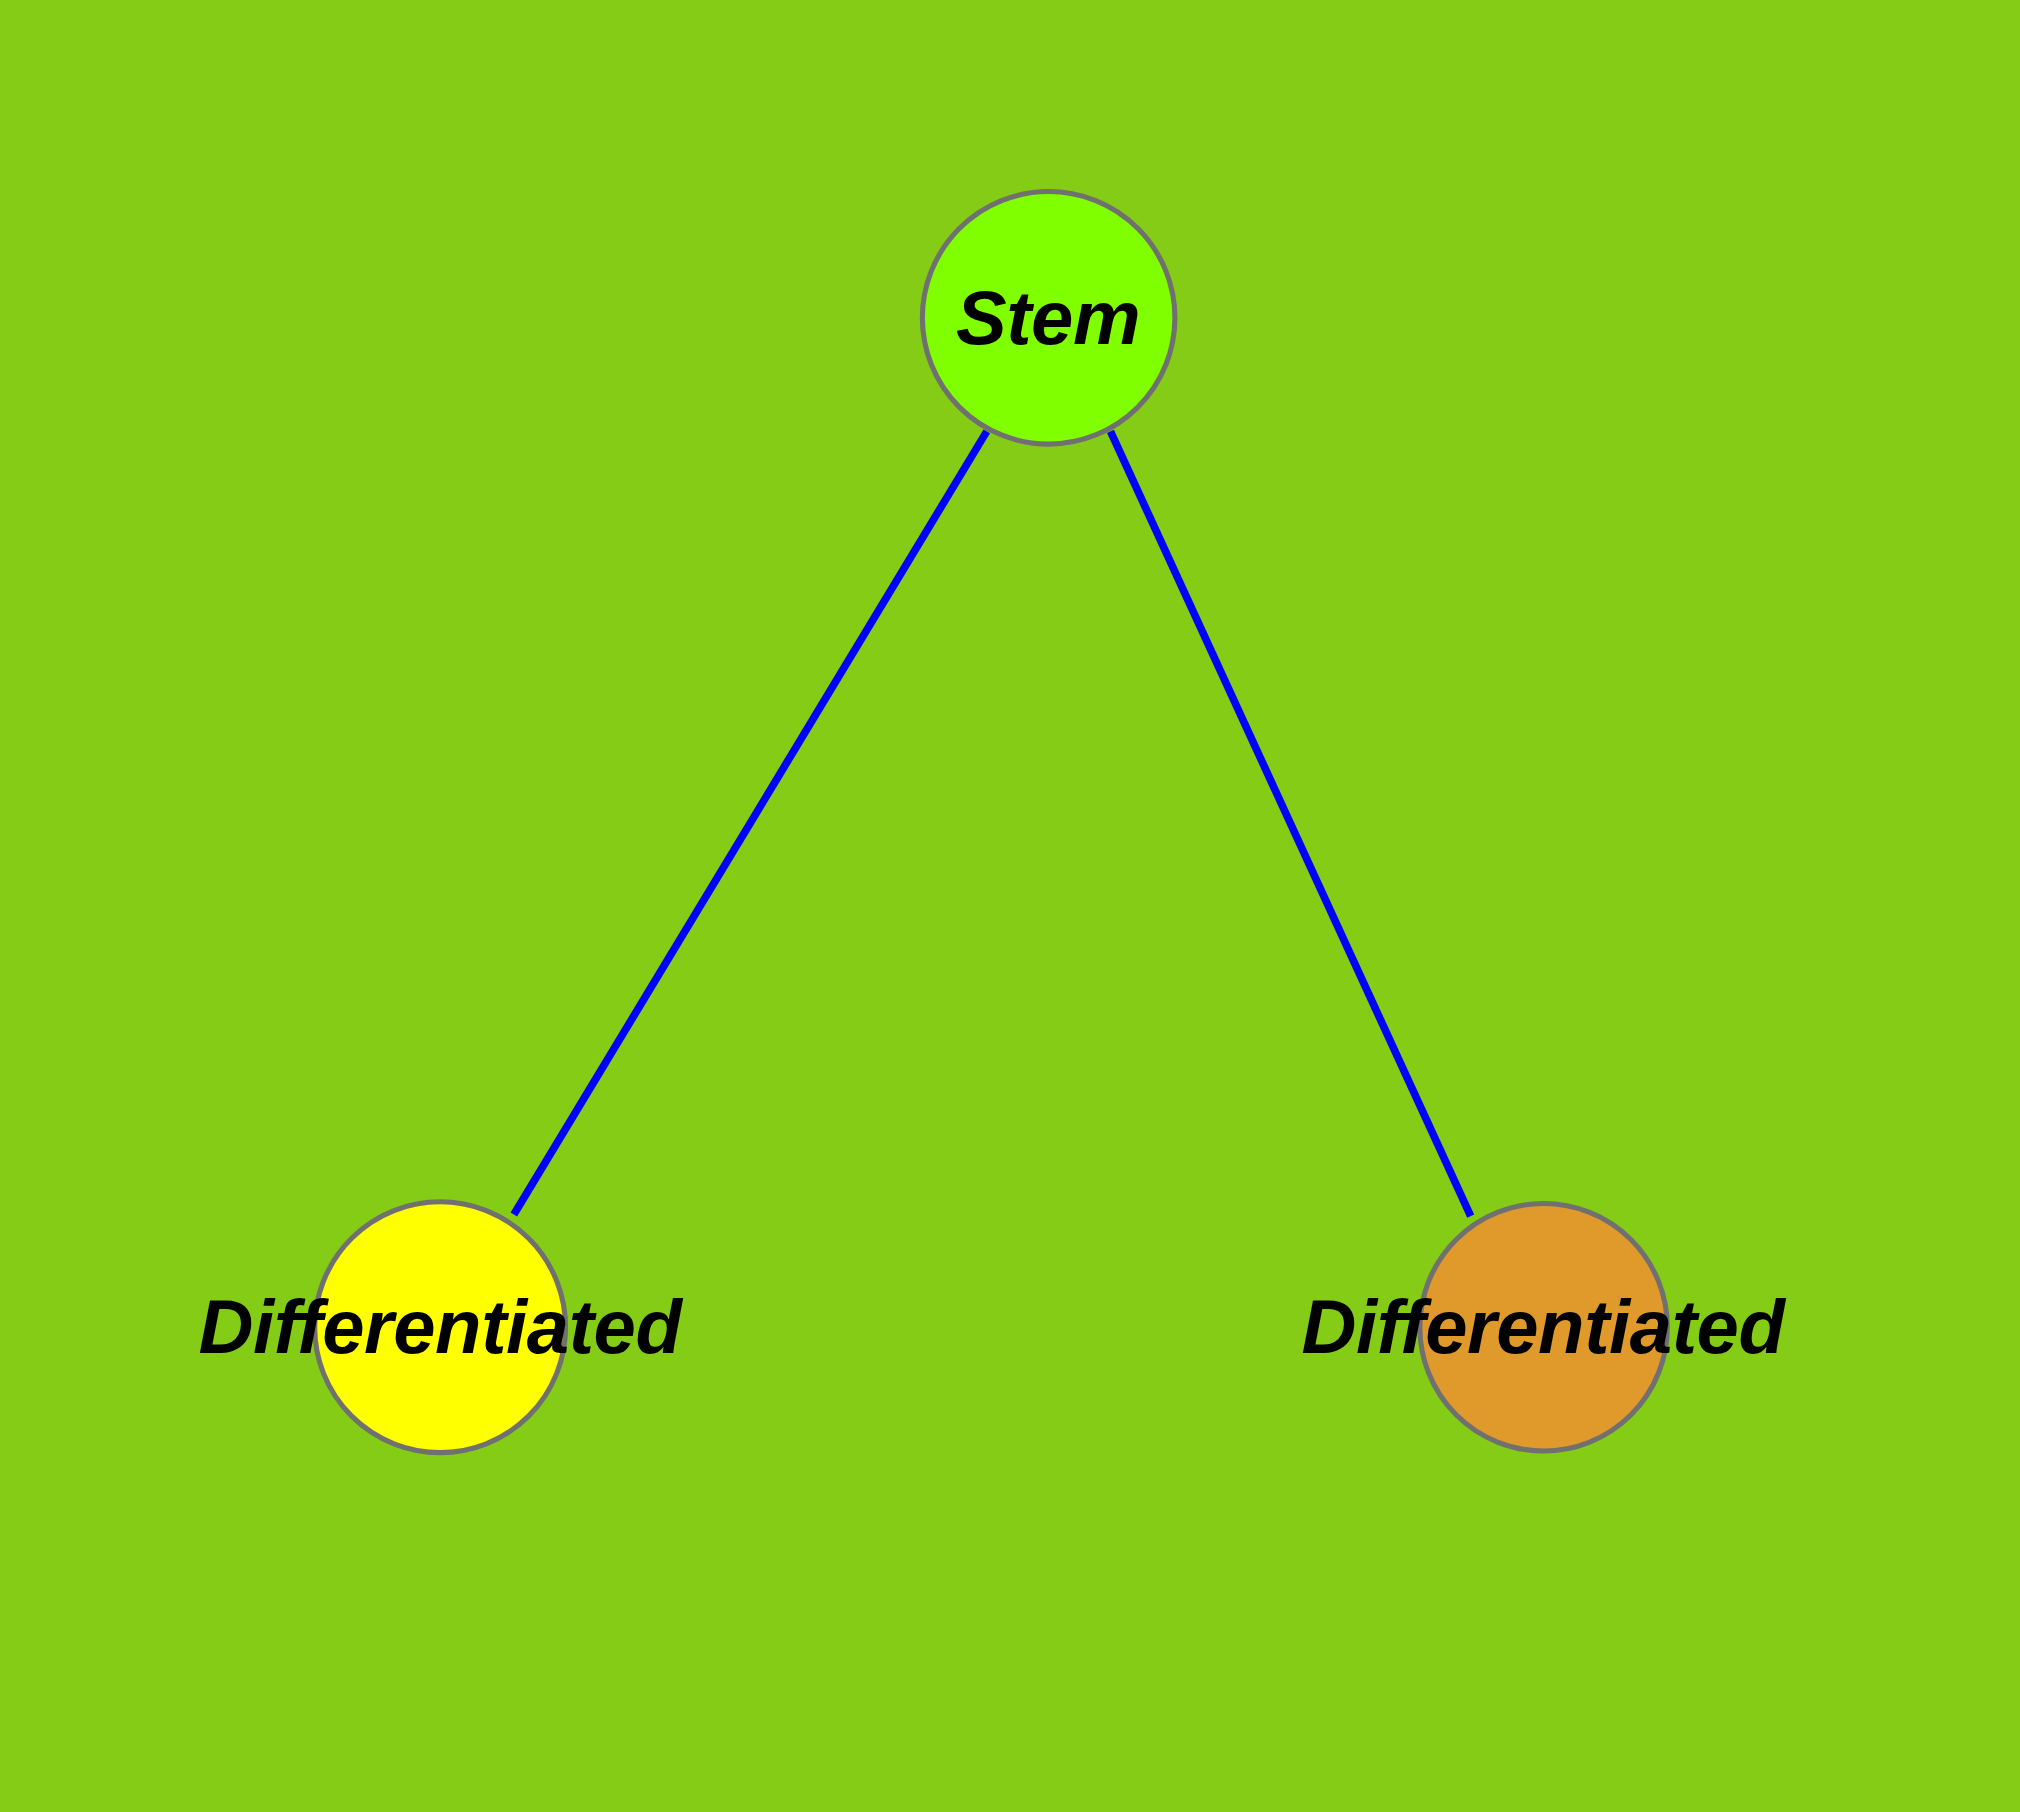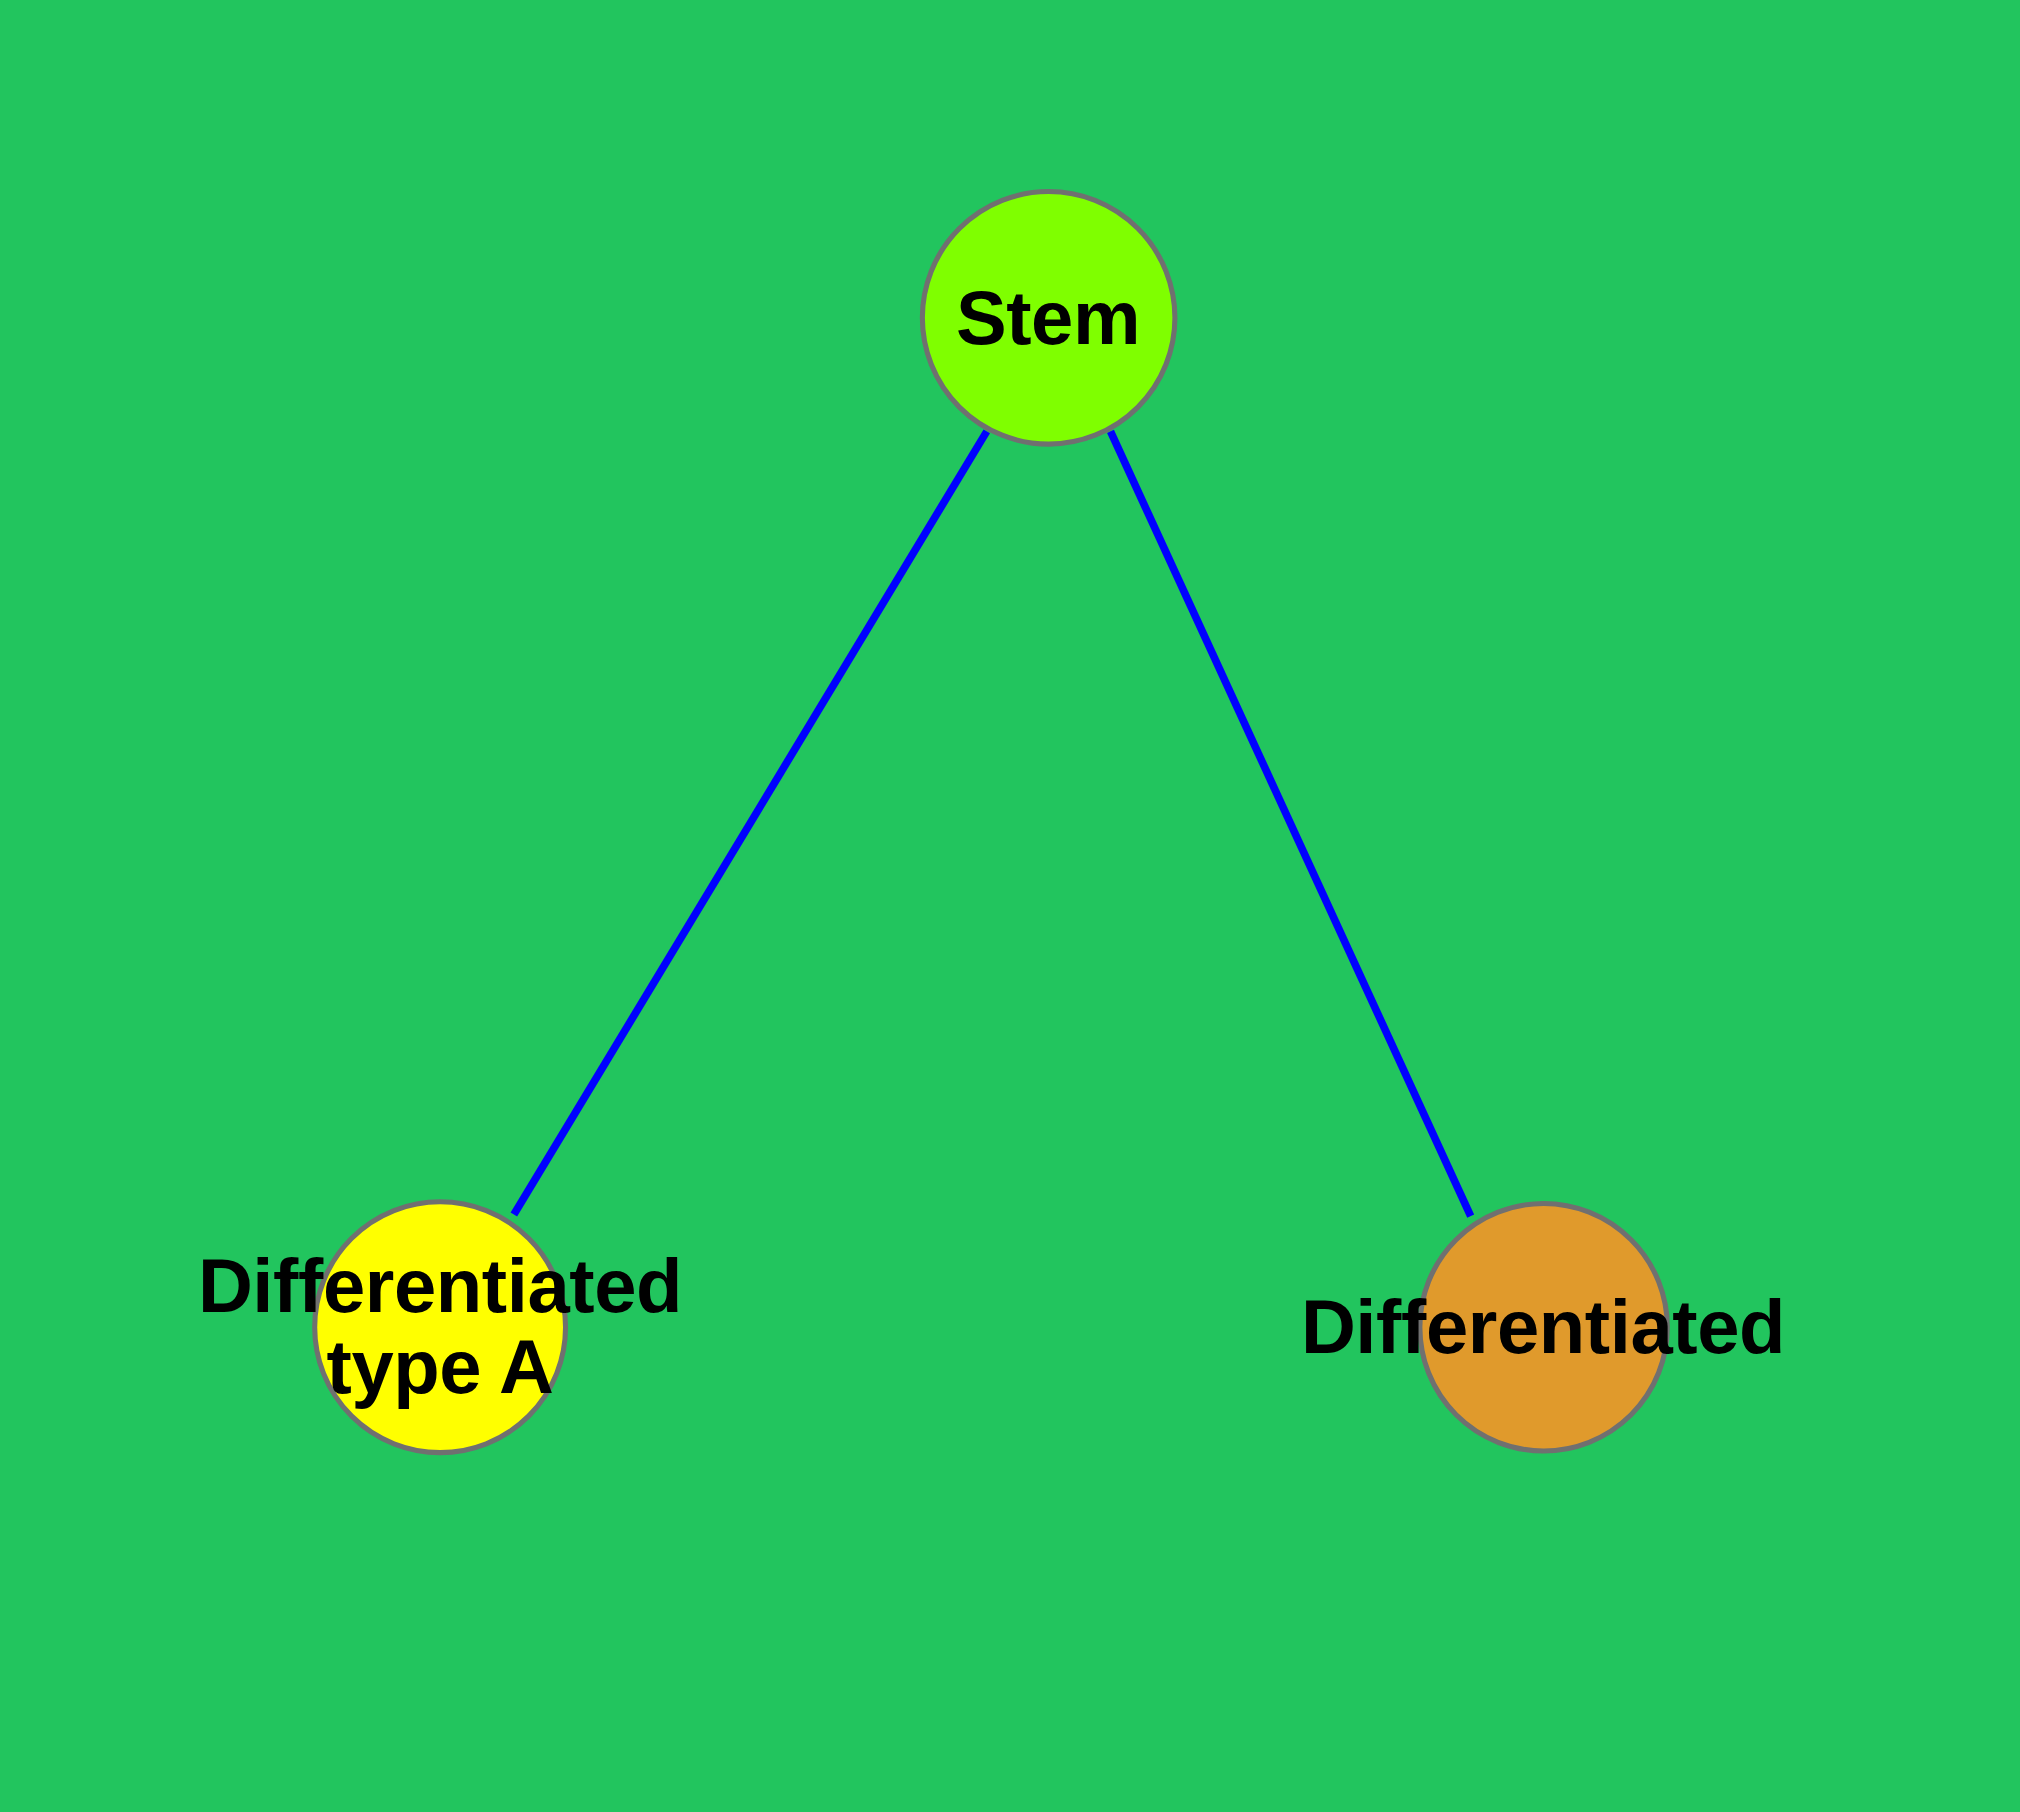--- a/index.html
+++ b/index.html
@@ -41,21 +41,21 @@
     pointer-events: none;
     letter-spacing: -0.4px;
   }
   .node-label .line {
     display: block;
   }
 </style>
 </head>
 <body>
 
-<div id="graph-canvas" style="background: #22c55e;">
+<div id="graph-canvas" style="background: #84cc16; font-style: italic;">
 
   <svg id="graph-svg" viewBox="0 0 2384 2138">
 
     <g>
       <line x1="1164" y1="509" x2="606" y2="1433" stroke="#0000ff" stroke-width="9" stroke-linecap="butt"></line>
       <line x1="1310" y1="509" x2="1735" y2="1435" stroke="#0000ff" stroke-width="9" stroke-linecap="butt"></line>
     </g>
 
     <g>
       <circle cx="1237" cy="375" r="149" fill="#7fff00" stroke="#707070" stroke-width="6"></circle>
@@ -64,21 +64,20 @@
     </g>
 
   </svg>
 
   <div class="node-label" style="left:1048px; top:318px;">
     <span class="line">Stem</span>
   </div>
 
   <div class="node-label" style="left:440px; top:1327px;">
     <span class="line">Differentiated</span>
-    <span class="line">type A</span>
   </div>
 
   <div class="node-label" style="left:1543px; top:1327px;">
     <span class="line">Differentiated</span>
   </div>
 
 </div>
 
 
 </body></html>

